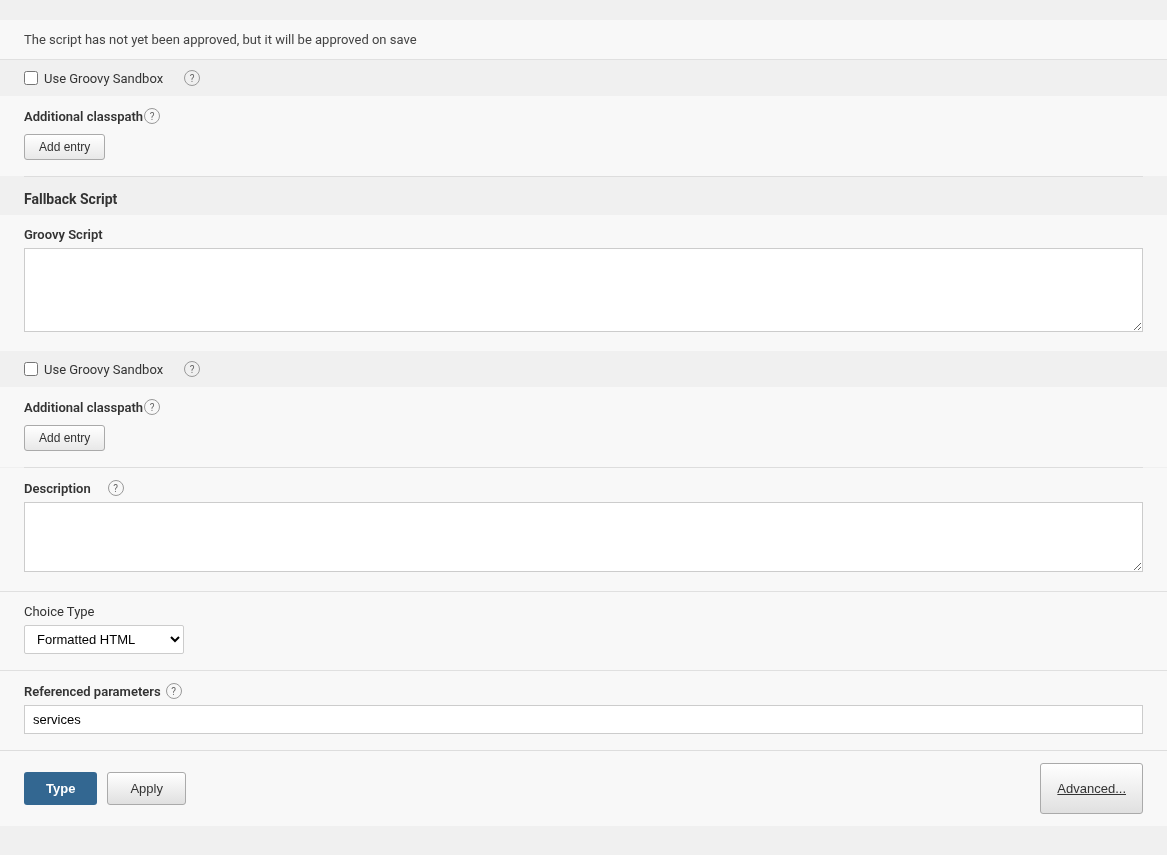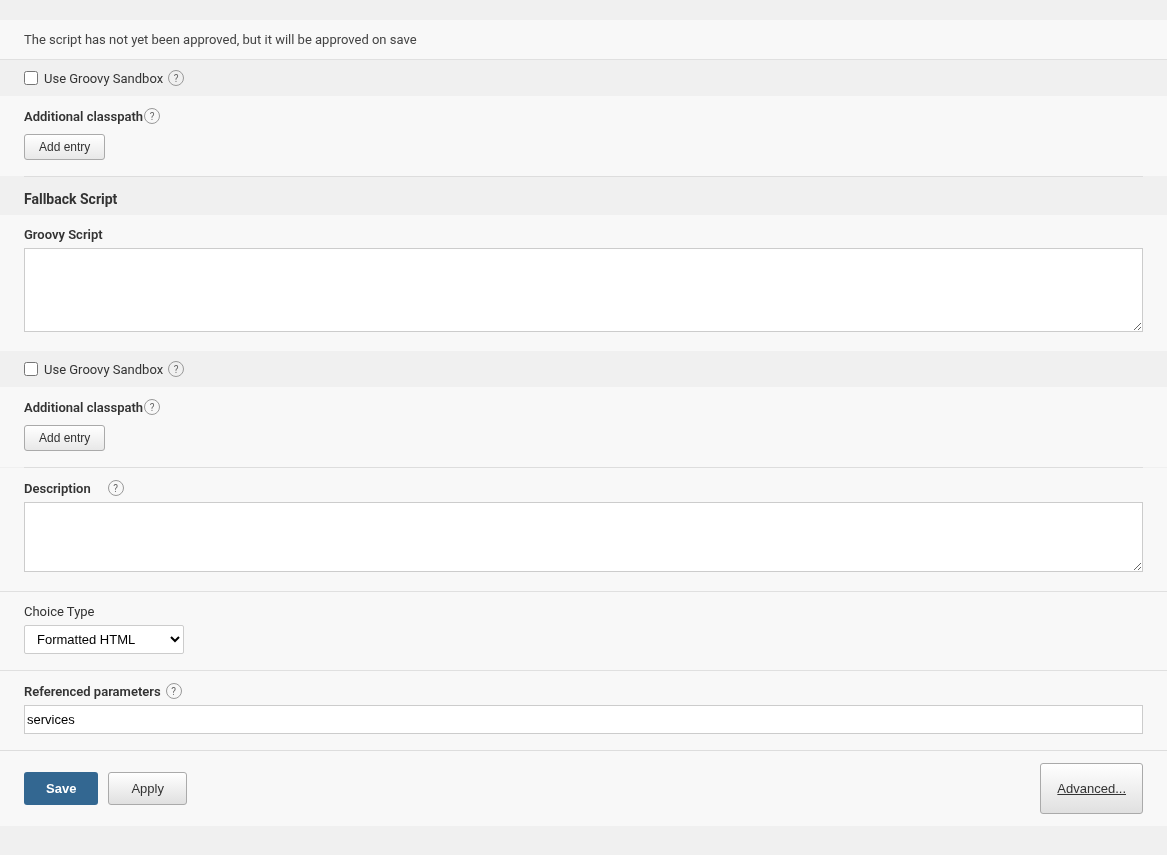--- a/index.html
+++ b/index.html
@@ -67,21 +67,21 @@
       width: 14px;
       height: 14px;
       cursor: pointer;
     }
 
     .checkbox-label {
       font-size: 13px;
       color: #333;
       display: flex;
       align-items: center;
-      gap: 5px;
+      gap: 21px;
     }
 
     .section-block {
       padding: 12px 24px 16px;
       background: #f8f8f8;
     }
 
     .section-block + .section-block {
       border-top: 1px solid #e0e0e0;
     }
@@ -148,21 +148,21 @@
       display: flex;
       align-items: center;
       gap: 5px;
       margin-bottom: 6px;
     }
 
     .referenced-input {
       width: 100%;
       border: 1px solid #ccc;
       background: #fff;
-      padding: 6px 2px;
+      padding: 6px 8px;
       font-size: 13px;
       outline: none;
     }
 
     .footer-bar {
       display: flex;
       align-items: center;
       justify-content: space-between;
       padding: 12px 24px;
       background: #f8f8f8;
@@ -288,19 +288,19 @@
   <div class="section-block">
     <div class="referenced-params-label">
       <span>Referenced parameters</span>
       <span class="help-icon">?</span>
     </div>
     <input type="text" class="referenced-input" value="services" style="">
   </div>
 
   <div class="footer-bar">
     <div class="footer-left">
-      <button class="save-btn">Save</button>
+      <button class="save-btn">Type</button>
       <button class="apply-btn">Apply</button>
     </div>
     <button class="advanced-btn">Advanced...</button>
   </div>
 
 </div>
 
 </body></html>

